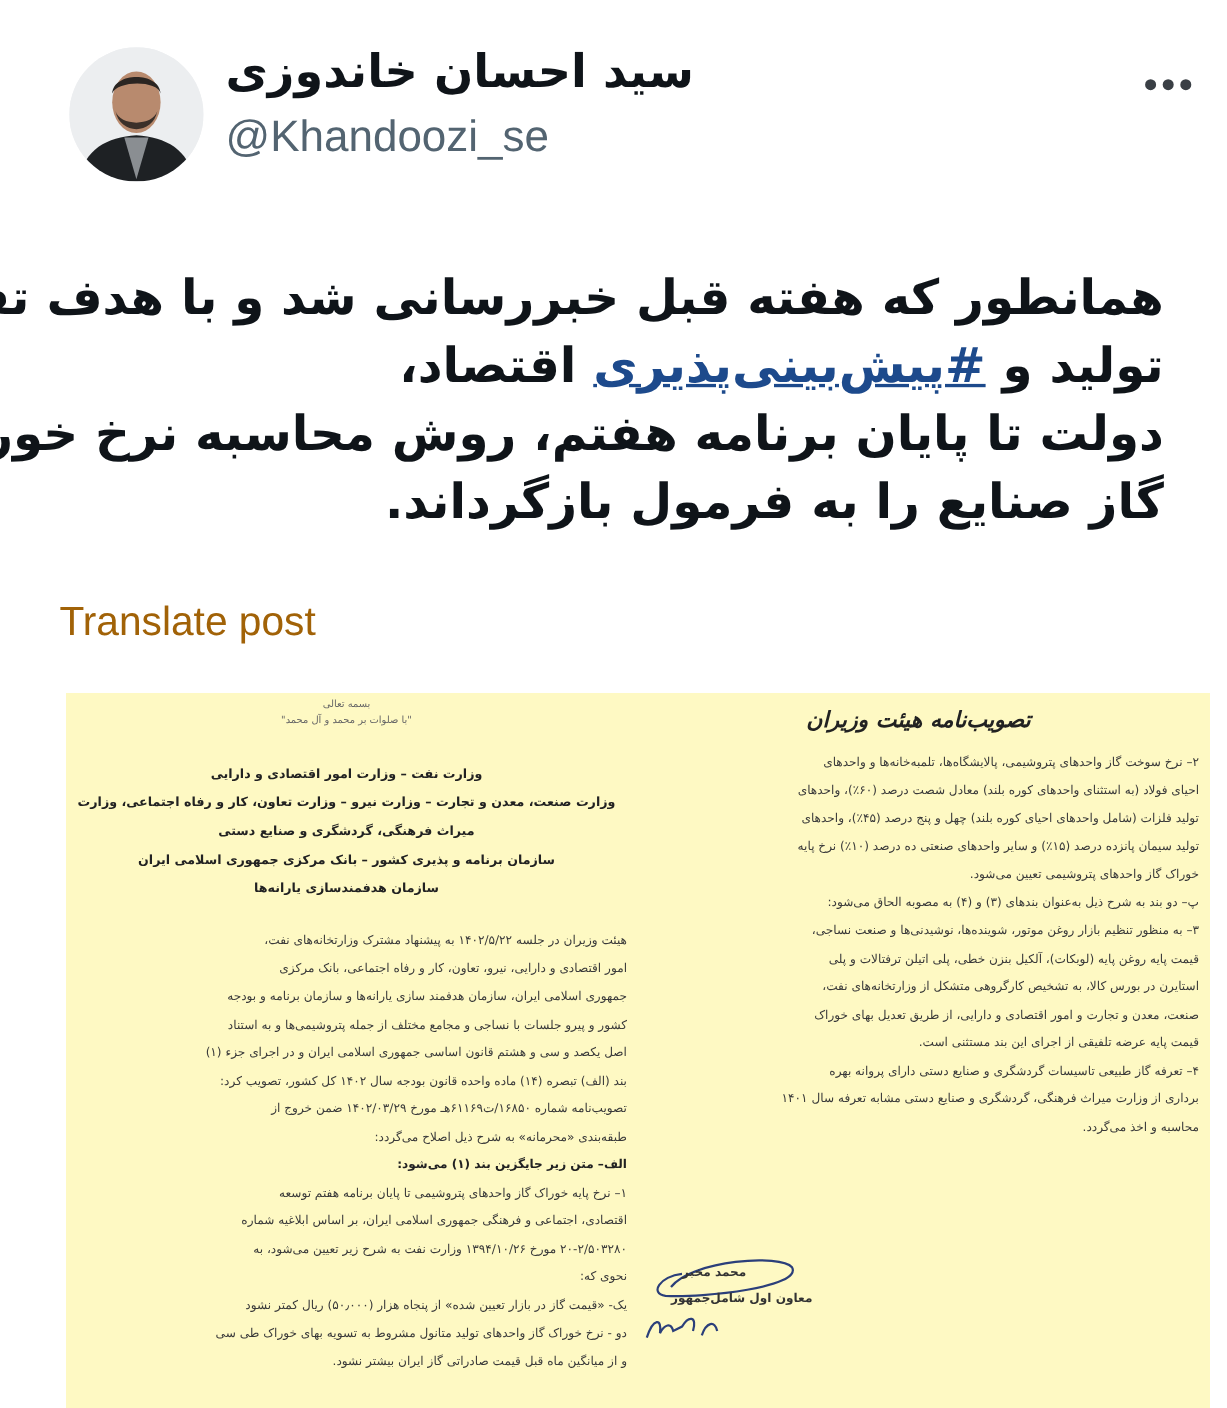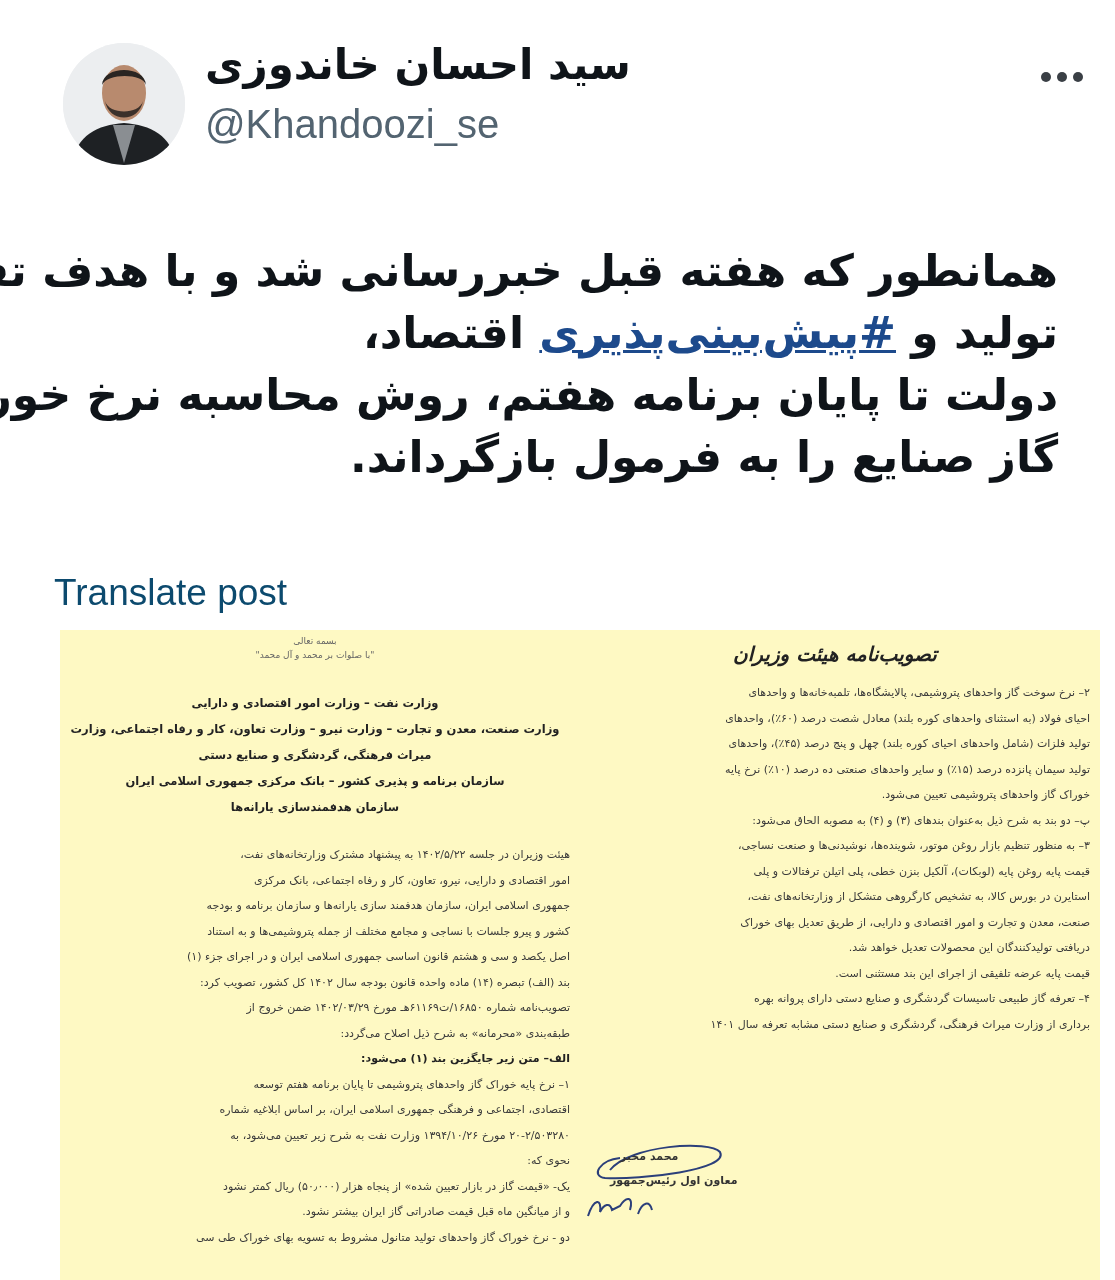--- a/index.html
+++ b/index.html
@@ -7,21 +7,21 @@
     .header { position: absolute; left: 60px; top: 40px; width: 1030px; height: 130px; }
     .avatar { position: absolute; left: 3px; top: 3px; width: 122px; height: 122px; border-radius: 50%; overflow: hidden; background: #eef0f2; }
     .avatar svg { width: 100%; height: 100%; display: block; }
     .name { position: absolute; left: 145px; top: 0; font-size: 42px; font-weight: bold; color: #0f1419; direction: rtl; white-space: nowrap; }
     .handle { position: absolute; left: 145px; top: 62px; font-size: 40px; color: #536471; font-family: "Liberation Sans", sans-serif; white-space: nowrap; }
     .more { position: absolute; right: 0; top: 22px; width: 56px; height: 30px; display: flex; justify-content: center; align-items: center; gap: 6px; cursor: pointer; }
     .more span { width: 10px; height: 10px; border-radius: 50%; background: #3a3f45; display: inline-block; }
     .tweet-text { position: absolute; left: 40px; top: 240px; width: 1018px; direction: rtl; text-align: right; font-size: 44px; line-height: 62px; font-weight: bold; color: #0f1419; font-family: "DejaVu Sans", sans-serif; }
     .tweet-text p { margin: 0; white-space: nowrap; }
     .hashtag { color: #1d4a8c; text-decoration: underline; text-decoration-thickness: 3px; cursor: pointer; }
-    .translate { position: absolute; left: 54px; top: 572px; font-size: 37px; color: #0c4a6e; font-family: "Liberation Sans", sans-serif; cursor: pointer; }
+    .translate { position: absolute; left: 54px; top: 544px; font-size: 37px; color: #a16207; font-family: "Liberation Sans", sans-serif; cursor: pointer; }
     .doc { position: absolute; left: 60px; top: 630px; width: 1040px; height: 650px; background: #fef9c3; }
     .page { position: absolute; top: 0; width: 510px; height: 650px; direction: rtl; font-family: "DejaVu Sans", sans-serif; color: #333; }
     .page-left { left: 0; }
     .page-right { left: 520px; }
     .doc-line { font-size: 11px; line-height: 25.5px; white-space: nowrap; overflow: hidden; text-align: justify; color: #3a3a3a; }
     .center { text-align: center; }
     .bold { font-weight: bold; color: #222; }
     .small { font-size: 9px; line-height: 14px; color: #666; }
     .ministry { font-size: 11.5px; line-height: 26px; font-weight: bold; text-align: center; color: #222; }
     .calli { font-family: "DejaVu Serif", serif; font-style: italic; font-weight: bold; font-size: 20px; text-align: center; color: #222; margin-top: 12px; }
@@ -80,45 +80,45 @@
     <div class="doc-line">اصل یکصد و سی و هشتم قانون اساسی جمهوری اسلامی ایران و در اجرای جزء (۱)</div>
     <div class="doc-line">بند (الف) تبصره (۱۴) ماده واحده قانون بودجه سال ۱۴۰۲ کل کشور، تصویب کرد:</div>
     <div class="doc-line">تصویب‌نامه شماره ۱۶۸۵۰/ت۶۱۱۶۹هـ مورخ ۱۴۰۲/۰۳/۲۹ ضمن خروج از</div>
     <div class="doc-line">طبقه‌بندی «محرمانه» به شرح ذیل اصلاح می‌گردد:</div>
     <div class="doc-line bold">الف– متن زیر جایگزین بند (۱) می‌شود:</div>
     <div class="doc-line">۱– نرخ پایه خوراک گاز واحدهای پتروشیمی تا پایان برنامه هفتم توسعه</div>
     <div class="doc-line">اقتصادی، اجتماعی و فرهنگی جمهوری اسلامی ایران، بر اساس ابلاغیه شماره</div>
     <div class="doc-line">۲۰-۲/۵۰۳۲۸۰ مورخ ۱۳۹۴/۱۰/۲۶ وزارت نفت به شرح زیر تعیین می‌شود، به</div>
     <div class="doc-line">نحوی که:</div>
     <div class="doc-line">یک- «قیمت گاز در بازار تعیین شده» از پنجاه هزار (۵۰٫۰۰۰) ریال کمتر نشود</div>
+    <div class="doc-line">دو - نرخ خوراک گاز واحدهای تولید متانول مشروط به تسویه بهای خوراک طی سی</div>
     <div class="doc-line">و از میانگین ماه قبل قیمت صادراتی گاز ایران بیشتر نشود.</div>
-    <div class="doc-line">دو - نرخ خوراک گاز واحدهای تولید متانول مشروط به تسویه بهای خوراک طی سی</div>
   </div>
 
   <div class="page page-right">
     <div class="calli">تصویب‌نامه هیئت وزیران</div>
     <div style="height:14px"></div>
     <div class="doc-line">۲– نرخ سوخت گاز واحدهای پتروشیمی، پالایشگاه‌ها، تلمبه‌خانه‌ها و واحدهای</div>
     <div class="doc-line">احیای فولاد (به استثنای واحدهای کوره بلند) معادل شصت درصد (۶۰٪)، واحدهای</div>
     <div class="doc-line">تولید فلزات (شامل واحدهای احیای کوره بلند) چهل و پنج درصد (۴۵٪)، واحدهای</div>
     <div class="doc-line">تولید سیمان پانزده درصد (۱۵٪) و سایر واحدهای صنعتی ده درصد (۱۰٪) نرخ پایه</div>
     <div class="doc-line">خوراک گاز واحدهای پتروشیمی تعیین می‌شود.</div>
     <div class="doc-line">پ– دو بند به شرح ذیل به‌عنوان بندهای (۳) و (۴) به مصوبه الحاق می‌شود:</div>
     <div class="doc-line">۳– به منظور تنظیم بازار روغن موتور، شوینده‌ها، نوشیدنی‌ها و صنعت نساجی،</div>
     <div class="doc-line">قیمت پایه روغن پایه (لوبکات)، آلکیل بنزن خطی، پلی اتیلن ترفتالات و پلی</div>
     <div class="doc-line">استایرن در بورس کالا، به تشخیص کارگروهی متشکل از وزارتخانه‌های نفت،</div>
     <div class="doc-line">صنعت، معدن و تجارت و امور اقتصادی و دارایی، از طریق تعدیل بهای خوراک</div>
-    <div class="doc-line">دریافتی تولیدکنندگان این محصولات تعدیل خواهد شد.</div>
     <div class="doc-line">قیمت پایه عرضه تلفیقی از اجرای این بند مستثنی است.</div>
     <div class="doc-line">۴– تعرفه گاز طبیعی تاسیسات گردشگری و صنایع دستی دارای پروانه بهره</div>
     <div class="doc-line">برداری از وزارت میراث فرهنگی، گردشگری و صنایع دستی مشابه تعرفه سال ۱۴۰۱</div>
+    <div class="doc-line">محاسبه و اخذ می‌گردد.</div>
 
     <div class="sig">
       <svg width="200" height="100" viewBox="0 0 200 100">
         <path d="M30 30 C50 5 130 0 140 12 C150 30 60 40 25 38 C10 36 20 20 40 18" fill="none" stroke="#2b3f7a" stroke-width="2"></path>
         <path d="M8 76 C14 58 22 58 20 72 C24 64 30 62 32 70 L40 66 C46 56 54 56 50 70" fill="none" stroke="#2b3f7a" stroke-width="2"></path>
         <path d="M58 74 C62 62 70 60 72 70" fill="none" stroke="#2b3f7a" stroke-width="2"></path>
       </svg>
       <div class="sig-name">محمد مخبر</div>
-      <div class="sig-title">معاون اول رئیس‌جمهور</div>
+      <div class="sig-title">معاون اول شامل‌جمهور</div>
     </div>
   </div>
 </div>
 
 </body></html>

